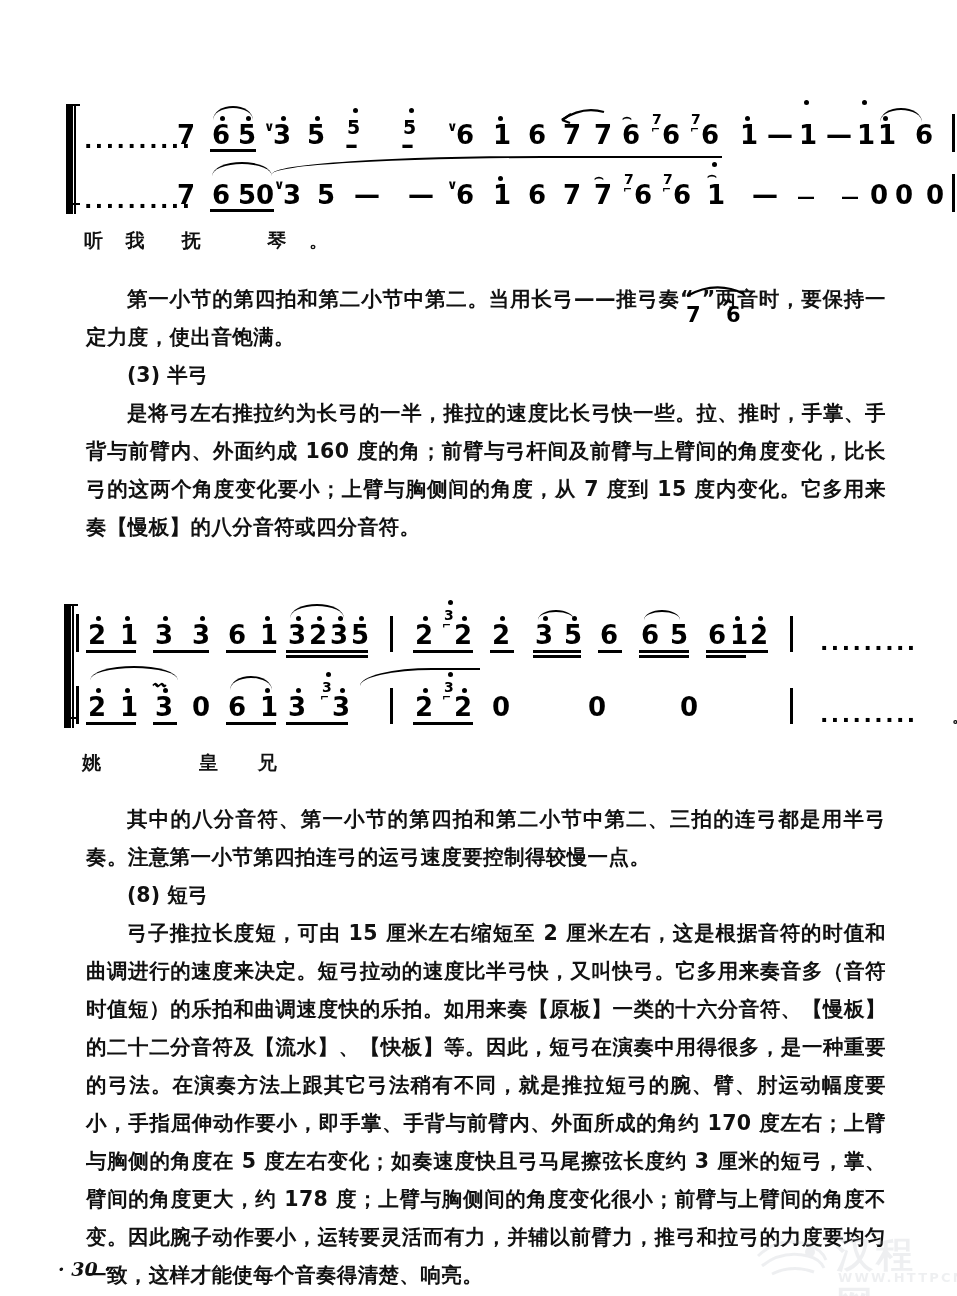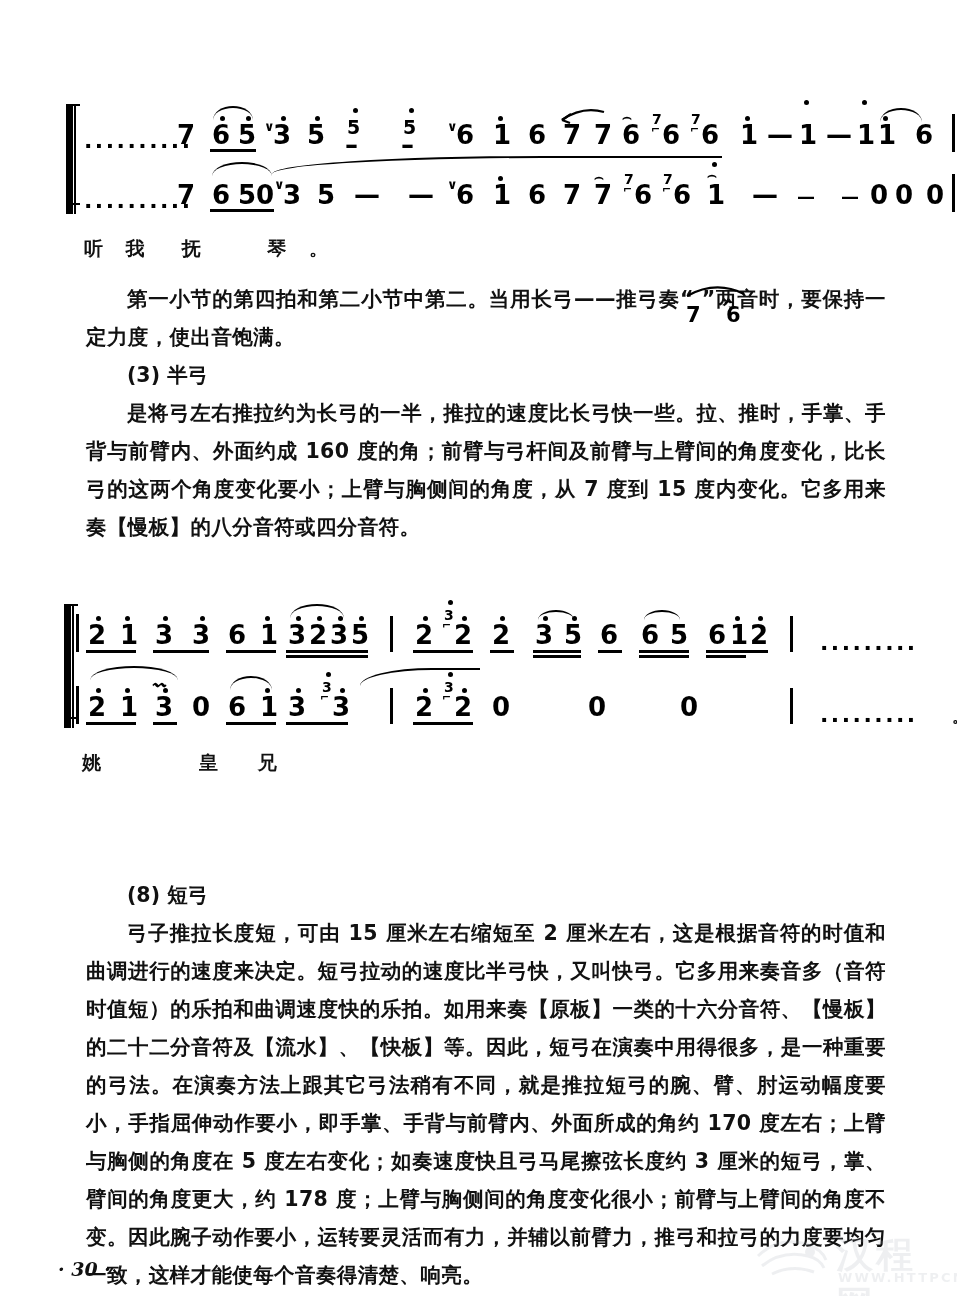--- a/index.html
+++ b/index.html
@@ -377,21 +377,21 @@
       <span class="note" style="left:808px; top:8px;">0</span>
       <span class="note" style="left:833px; top:8px;">0</span>
       <span class="note" style="left:864px; top:8px;">0</span>
 
       <div class="endbar" style="left:890px; top:0px; height:38px;"></div>
     </div>
 
     <div class="phrase" style="left:210px; top:52px; width:450px;"></div>
   </div>
 
-  <div class="lyrics" style="left:84px; top:236px; letter-spacing:8px;text-align:center;">听 我  抚    琴 。</div>
+  <div class="lyrics" style="left:84px; top:228px; letter-spacing:8px;text-align:center;">听 我  抚    琴 。</div>
 
   <div class="para indent" style="left:86px; top:280px; width:800px;">第一小节的第四拍和第二小节中第二。当用长弓——推弓奏“     ”两音时，要保持一定力度，使出音饱满。</div>
 
   <div class="inline-notes" style="left:684px; top:288px; width:70px; height:34px;">
     <svg width="64" height="16" viewBox="0 0 64 16" style="position:absolute; left:0; top:-6px;">
       <path d="M3 14 Q32 -2 60 12" stroke="#000" stroke-width="2.2" fill="none"></path>
     </svg>
     <span class="fermata" style="left:40px; top:6px;">⌢</span>
     <span class="note" style="left:2px; top:14px; font-size:21px;">7</span>
     <span class="note" style="left:42px; top:14px; font-size:21px;">6</span>
@@ -536,20 +536,21 @@
 
       <div class="barline" style="left:730px; top:4px; height:36px;"></div>
 
       <span class="dotline" style="left:760px; top:20px;">.........</span>
       <span class="note" style="left:892px; top:20px; font-size:16px;">。</span>
     </div>
   </div>
 
   <div class="lyrics" style="left:82px; top:750px; letter-spacing:5px;">姚        皇   兄</div>
 
+  <div class="para indent" style="left:86px; top:800px; width:800px;">其中的八分音符、第一小节的第四拍和第二小节中第二、三拍的连弓都是用半弓奏。注意第一小节第四拍连弓的运弓速度要控制得较慢一点。</div>
 
   <div class="heading" style="left:127px; top:876px;">(8) 短弓</div>
 
   <div class="para indent" style="left:86px; top:914px; width:800px;">弓子推拉长度短，可由 15 厘米左右缩短至 2 厘米左右，这是根据音符的时值和曲调进行的速度来决定。短弓拉动的速度比半弓快，又叫快弓。它多用来奏音多（音符时值短）的乐拍和曲调速度快的乐拍。如用来奏【原板】一类的十六分音符、【慢板】的二十二分音符及【流水】、【快板】等。因此，短弓在演奏中用得很多，是一种重要的弓法。在演奏方法上跟其它弓法稍有不同，就是推拉短弓的腕、臂、肘运动幅度要小，手指屈伸动作要小，即手掌、手背与前臂内、外面所成的角约 170 度左右；上臂与胸侧的角度在 5 度左右变化；如奏速度快且弓马尾擦弦长度约 3 厘米的短弓，掌、臂间的角度更大，约 178 度；上臂与胸侧间的角度变化很小；前臂与上臂间的角度不变。因此腕子动作要小，运转要灵活而有力，并辅以前臂力，推弓和拉弓的力度要均匀一致，这样才能使每个音奏得清楚、响亮。</div>
 
   <div class="page-number" style="left:58px; top:1258px;">· 30 ·</div>
 
   <div class="watermark" style="left:752px; top:1228px; width:200px; height:62px;">
     <svg width="86" height="52" viewBox="0 0 86 52" style="position:absolute; left:0; top:2px;">
       <path d="M6 26 Q26 6 54 14 Q70 19 74 30" stroke="#9aa3ad" stroke-width="3" fill="none"></path>

